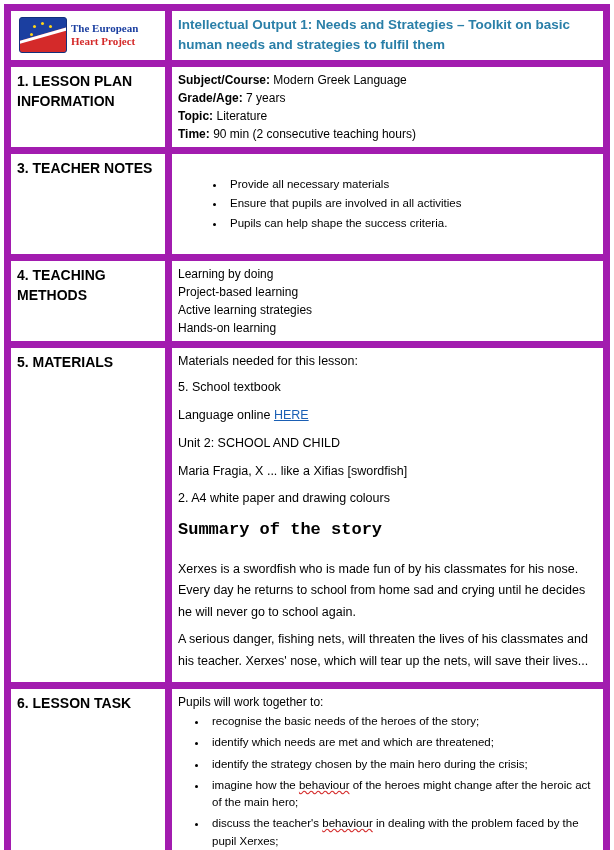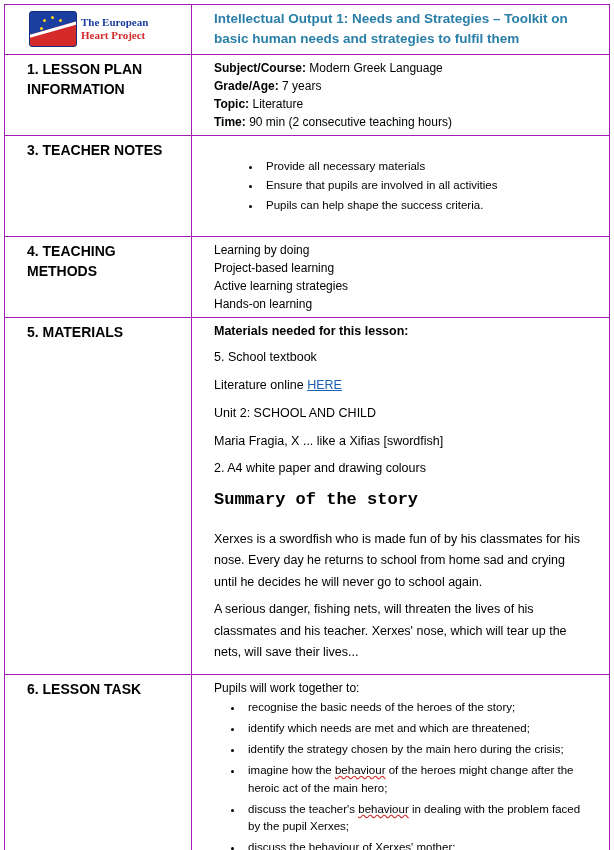--- a/index.html
+++ b/index.html
@@ -18,23 +18,23 @@
     width: 614px;
     box-sizing: border-box;
     padding: 4px 4px 0 4px;
   }
   table.lesson {
     border-collapse: collapse;
     width: 606px;
     table-layout: fixed;
   }
   table.lesson td {
-    border: 1px solid #a21caf;
+    border: 7px solid #a21caf;
     vertical-align: top;
-    padding: 4px 22px;
+    padding: 4px 6px;
   }
   td.label {
     width: 142px;
     font-size: 14px;
     font-weight: bold;
     line-height: 1.45;
     padding-top: 6px;
   }
   td.content {
     font-size: 12px;
@@ -111,21 +111,21 @@
     list-style-type: disc;
   }
   ul.bul li {
     margin: 0 0 3px 0;
     padding-left: 4px;
     font-size: 11.5px;
     line-height: 1.45;
   }
   .plain-line { font-size: 12px; line-height: 1.5; }
   .mat-head {
-    font-weight: bold;
+    font-weight: normal;
     font-size: 12.5px;
     margin-bottom: 8px;
   }
   .mat-line {
     font-size: 12.5px;
     margin-bottom: 9px;
   }
   .mat-line a {
     color: #1a5fb4;
     text-decoration: underline;
@@ -238,21 +238,21 @@
           <div class="plain-line">Hands-on learning</div>
         </td>
       </tr>
 
       <tr>
         <td class="label">5. MATERIALS</td>
         <td class="content indent-cell">
           <div class="mat-head">Materials needed for this lesson:</div>
           <div class="mat-line">5. School textbook</div>
           <div class="mat-line">
-            <span>Literature online </span><a href="#">HERE</a>
+            <span>Language online </span><a href="#">HERE</a>
           </div>
           <div class="mat-line">Unit 2: SCHOOL AND CHILD</div>
           <div class="mat-line">Maria Fragia, X ... like a Xifias [swordfish]</div>
           <div class="mat-line">2. A4 white paper and drawing colours</div>
           <div class="summary-head">Summary of the story</div>
           <div class="summary-p">Xerxes is a swordfish who is made fun of by his classmates for his nose. Every day he returns to school from home sad and crying until he decides he will never go to school again.</div>
           <div class="summary-p">A serious danger, fishing nets, will threaten the lives of his classmates and his teacher. Xerxes' nose, which will tear up the nets, will save their lives...</div>
         </td>
       </tr>
 

